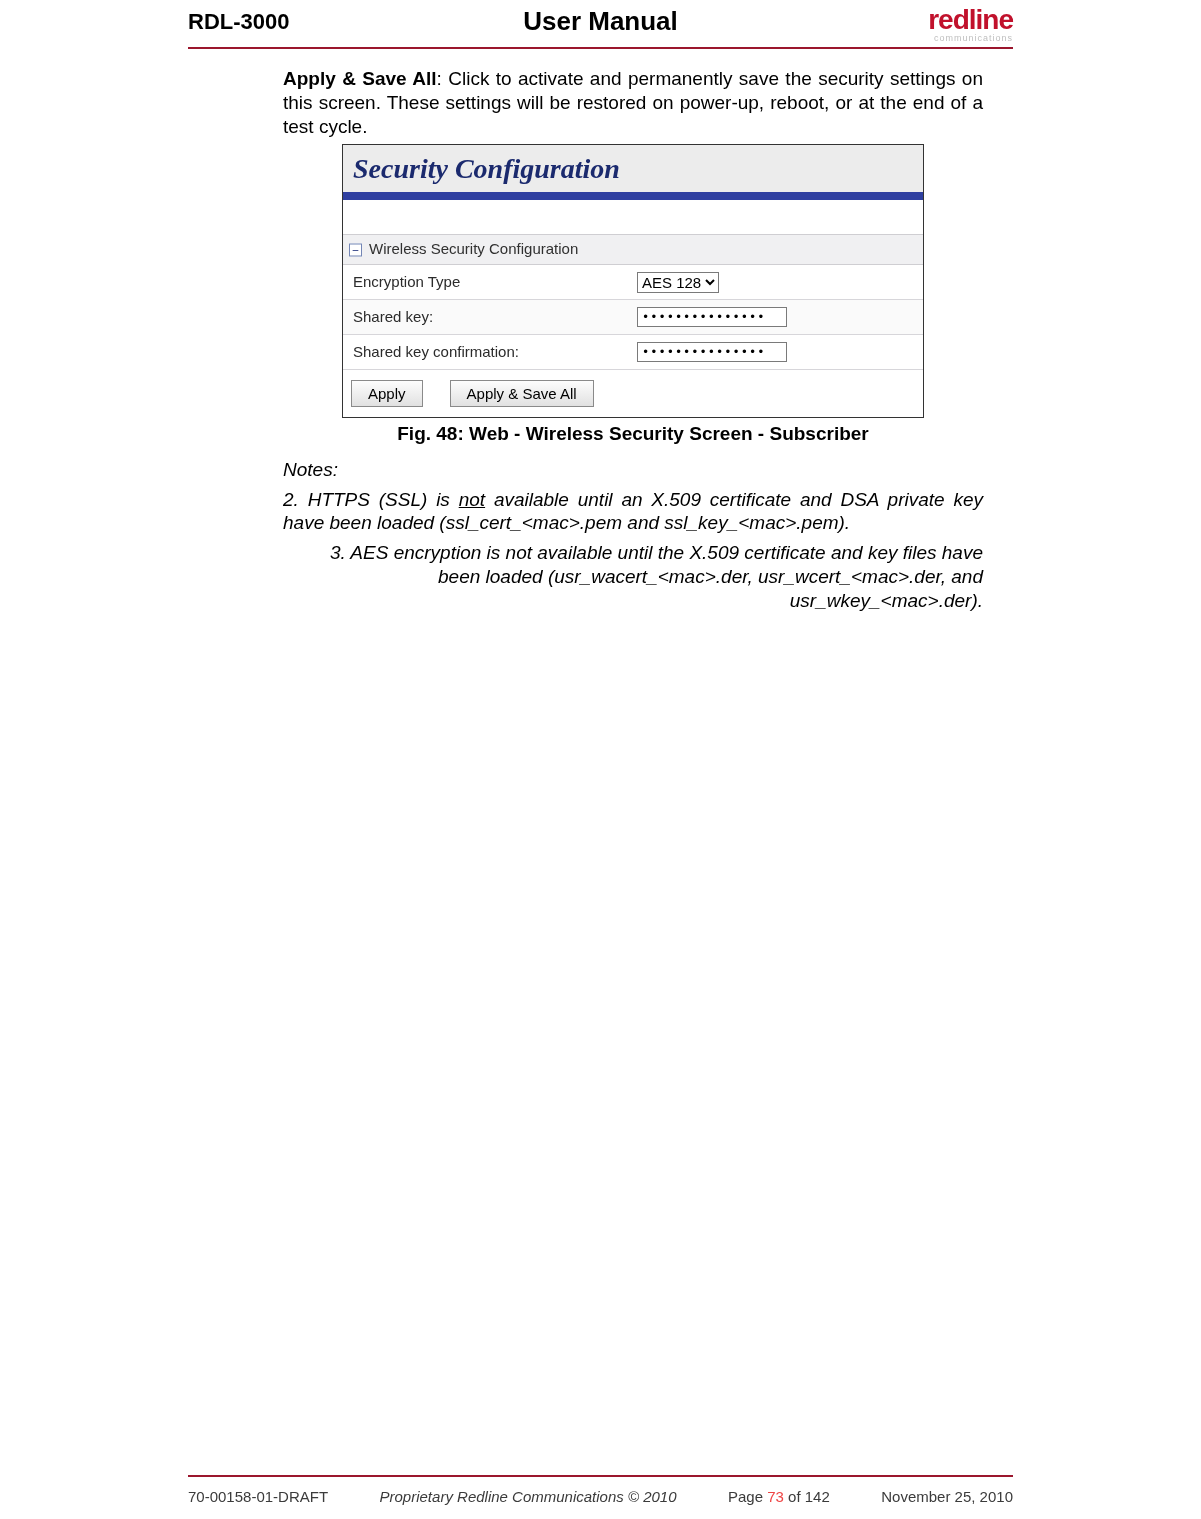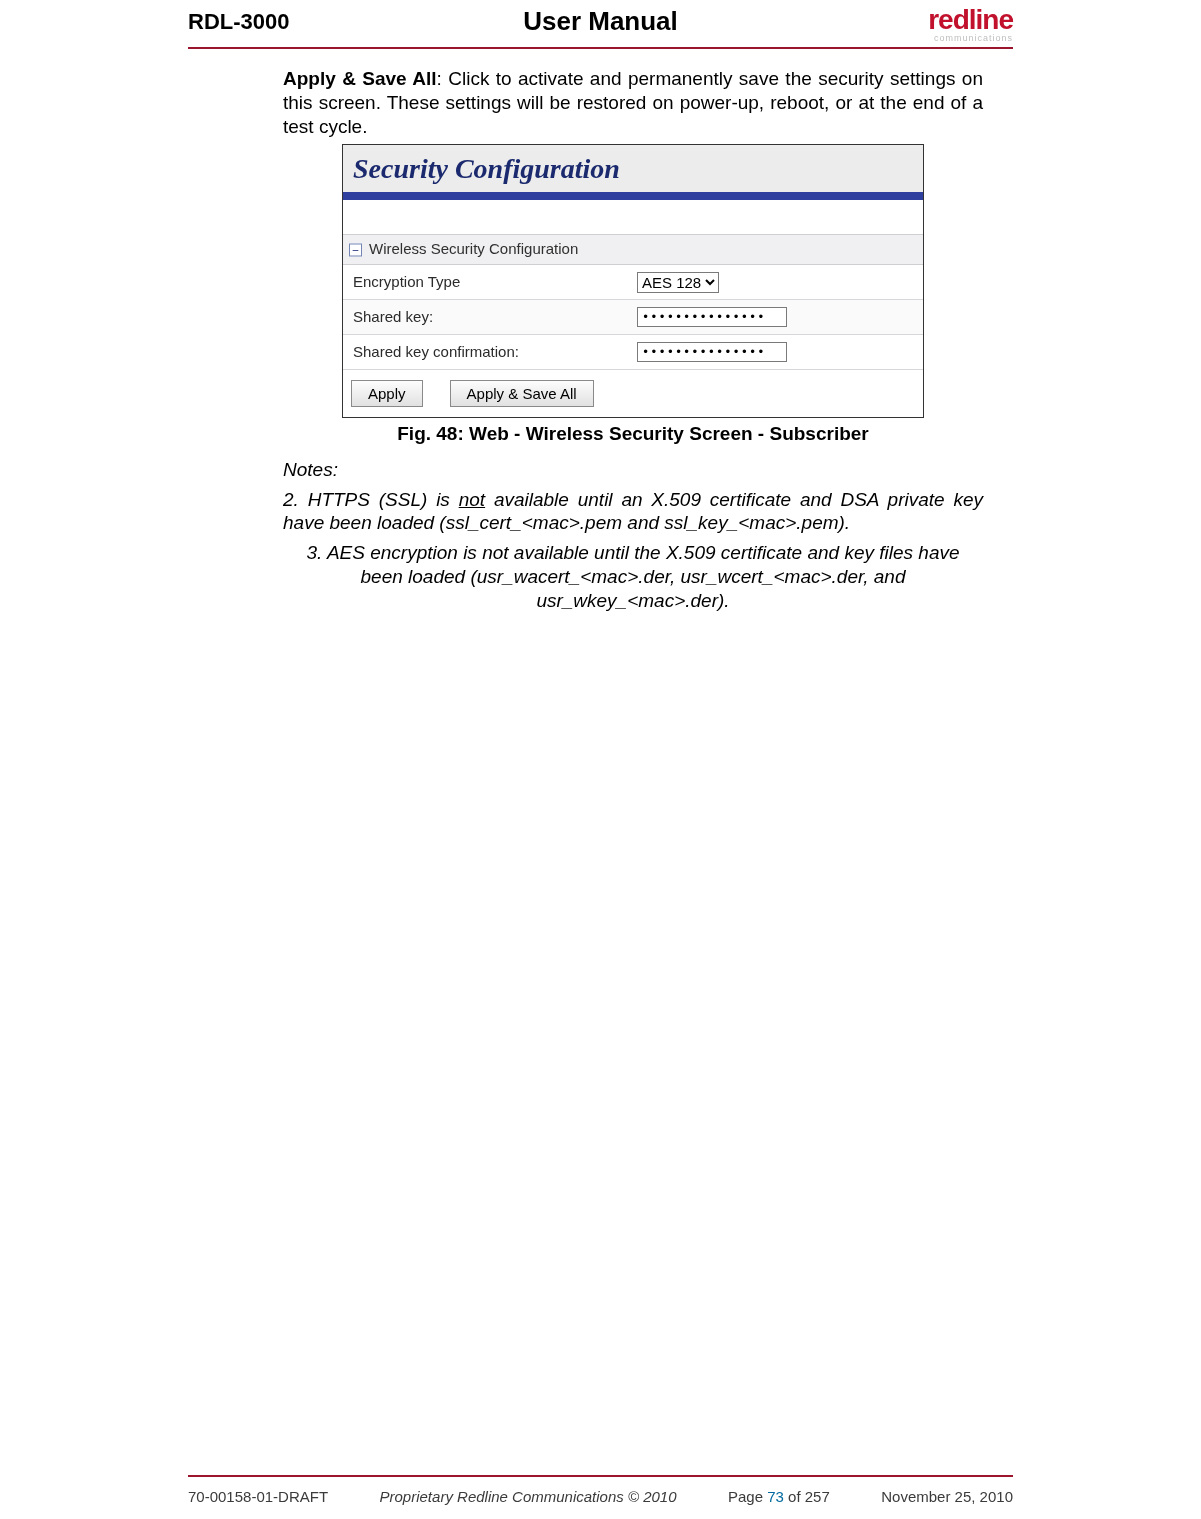--- a/index.html
+++ b/index.html
@@ -186,21 +186,21 @@
     bottom: 14px;
     font-size: 15px;
     color: #3b3b3b;
     display: flex;
     justify-content: space-between;
     font-style: italic;
     gap: 16px;
   }
   .footer .docnum { font-style: normal; }
   .footer .pgnum { font-style: normal; }
-  .footer .pgnum .hot { color: #0369a1; }
+  .footer .pgnum .hot { color: #ef4444; }
   .footer .date { font-style: normal; }
 </style>
 </head>
 <body>
 
 <div class="page">
 
   <div class="header">
     <div class="hdr-left">RDL-3000</div>
     <div class="hdr-center">User Manual</div>
@@ -264,27 +264,27 @@
       </div>
     </div>
 
     <div class="notes-heading">Notes:</div>
 
 
     <div class="note-para">
       <span>2. HTTPS (SSL) is </span><span class="underline">not</span><span> available until an X.509 certificate and DSA private key have been loaded (ssl_cert_&lt;mac&gt;.pem and ssl_key_&lt;mac&gt;.pem).</span>
     </div>
 
-    <div class="note-para" style="text-align:center">3. AES encryption is not available until the X.509 certificate and key files have been loaded (usr_wacert_&lt;mac&gt;.der, usr_wcert_&lt;mac&gt;.der, and usr_wkey_&lt;mac&gt;.der).</div>
+    <div class="note-para" style="text-align:right">3. AES encryption is not available until the X.509 certificate and key files have been loaded (usr_wacert_&lt;mac&gt;.der, usr_wcert_&lt;mac&gt;.der, and usr_wkey_&lt;mac&gt;.der).</div>
 
   </div>
 
   <hr class="footer-line">
   <div class="footer">
     <span class="docnum">70-00158-01-DRAFT</span>
     <span>Proprietary Redline Communications © 2010</span>
     <span class="pgnum">
-      <span>Page </span><span class="hot">73</span><span> of </span><span>257</span>
+      <span>Page </span><span class="hot">73</span><span> of </span><span>142</span>
     </span>
     <span class="date">November 25, 2010</span>
   </div>
 
 </div>
 
 </body></html>

